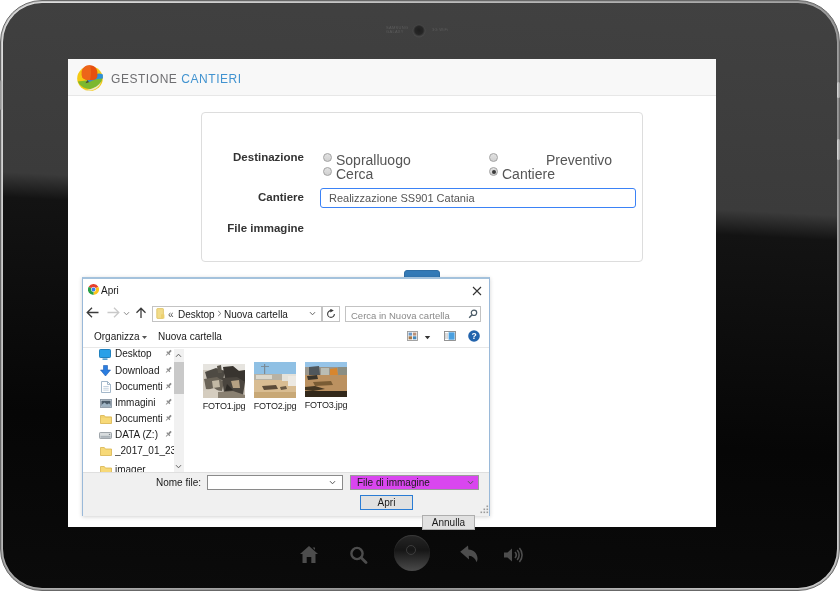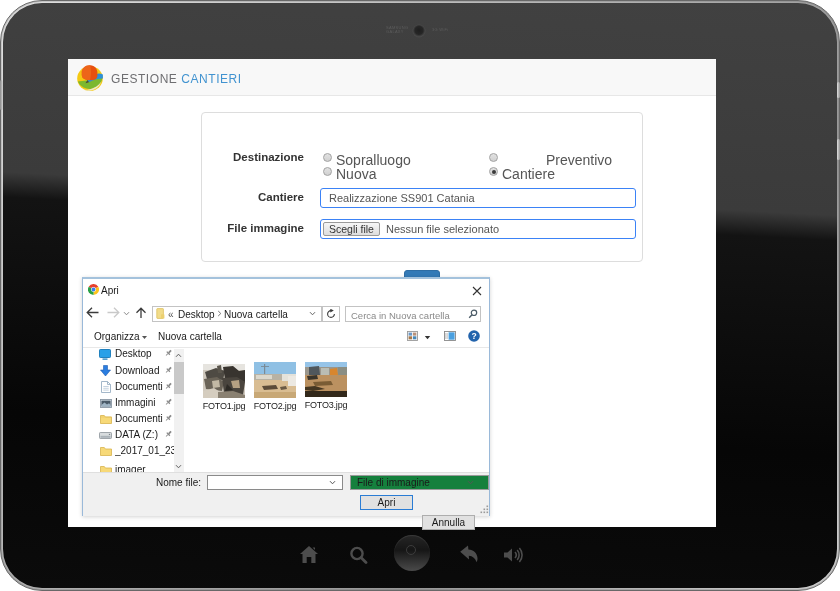--- a/index.html
+++ b/index.html
@@ -100,29 +100,26 @@
     </svg>
     <div id="brand">GESTIONE <b>CANTIERI</b></div>
     <div id="azioni">Azioni&nbsp;<span style="font-size:9px; position:relative; top:-1px;">▾</span></div>
     <div id="panel">
       <div class="flabel" style="left:2px; top:38px;">Destinazione</div>
       <div class="radio" style="left:121px; top:40px;"></div>
       <div class="rlabel abs" style="left:134px; top:39px;">Sopralluogo</div>
       <div class="radio" style="left:287px; top:40px;"></div>
       <div class="rlabel abs" style="left:300px; top:39px;margin-left:44px;">Preventivo</div>
       <div class="radio" style="left:121px; top:54px;"></div>
-      <div class="rlabel abs" style="left:134px; top:53px;">Nuova</div>
+      <div class="rlabel abs" style="left:134px; top:53px;">Cerca</div>
       <div class="radio sel" style="left:287px; top:54px;"></div>
       <div class="rlabel abs" style="left:300px; top:53px;">Cantiere</div>
       <div class="flabel" style="left:2px; top:78px;">Cantiere</div>
       <div class="tinput" style="left:118px; top:75px; width:316px; height:20px; line-height:18px; padding-left:8px;">Realizzazione SS901 Catania</div>
       <div class="flabel" style="left:2px; top:109px;">File immagine</div>
-      <div class="tinput" style="left:118px; top:106px; width:316px; height:20px; line-height:18px;">
-        <span id="scegli">Scegli file</span><span style="margin-left:6px;">Nessun file selezionato</span>
-      </div>
     </div>
   </div>
   <div id="btn-carica"></div>
   <div id="dlg">
 
     <svg style="left:5px; top:5px;" width="11" height="11" viewBox="0 0 24 24">
       <path d="M12 12 L1.6 6 A12 12 0 0 1 22.4 6 Z" fill="#e8402d"></path>
       <path d="M12 12 L22.4 6 A12 12 0 0 1 12 24 Z" fill="#fcc31d"></path>
       <path d="M12 12 L12 24 A12 12 0 0 1 1.6 6 Z" fill="#27a044"></path>
       <circle cx="12" cy="12" r="5.4" fill="#fff"></circle>
@@ -333,21 +330,21 @@
       <path d="M0 25 L10 24 L20 27 L8 29 L0 28 Z" fill="#443621"></path>
     </svg>
     <div class="thlbl" style="left:213px; top:121px;">FOTO3.jpg</div>
 
     <div class="abs" style="left:0; top:193px; width:406px; height:44px; background:#f0f0f0; border-top:1px solid #dfdfdf;"></div>
     <div class="dt" style="left:73px; top:198px; font-size:10px;">Nome file:</div>
     <div class="combo" style="left:124px; top:196px; width:136px; background:#fff; border-color:#8a8a8a;"></div>
     <svg class="chev" style="left:246px; top:200px;" viewBox="0 0 7 7">
         <path d="M1 2.2 L3.5 4.8 L6 2.2" stroke="#555" stroke-width="1" fill="none"></path>
       </svg>
-    <div class="combo" style="left:267px; top:196px; width:139px; background:#15803d; border-color:#9a9a9a; line-height:13px; padding-left:6px;">File di immagine</div>
+    <div class="combo" style="left:267px; top:196px; width:129px; background:#d946ef; border-color:#9a9a9a; line-height:13px; padding-left:6px;">File di immagine</div>
     <svg class="chev" style="left:384px; top:200px;" viewBox="0 0 7 7">
         <path d="M1 2.2 L3.5 4.8 L6 2.2" stroke="#555" stroke-width="1" fill="none"></path>
       </svg>
     <div class="dlgbtn" style="left:277px; top:216px; border:1px solid #2a7cd4;">Apri</div>
     <div class="dlgbtn" style="left:339px; top:216px;margin-top:20px;">Annulla</div>
     <svg style="left:397px; top:226px;" width="9" height="9" viewBox="0 0 9 9">
       <g fill="#9a9a9a">
           <rect x="6.5" y="0.5" width="1.6" height="1.6"></rect>
           <rect x="3.5" y="3.5" width="1.6" height="1.6"></rect>
           <rect x="6.5" y="3.5" width="1.6" height="1.6"></rect>

